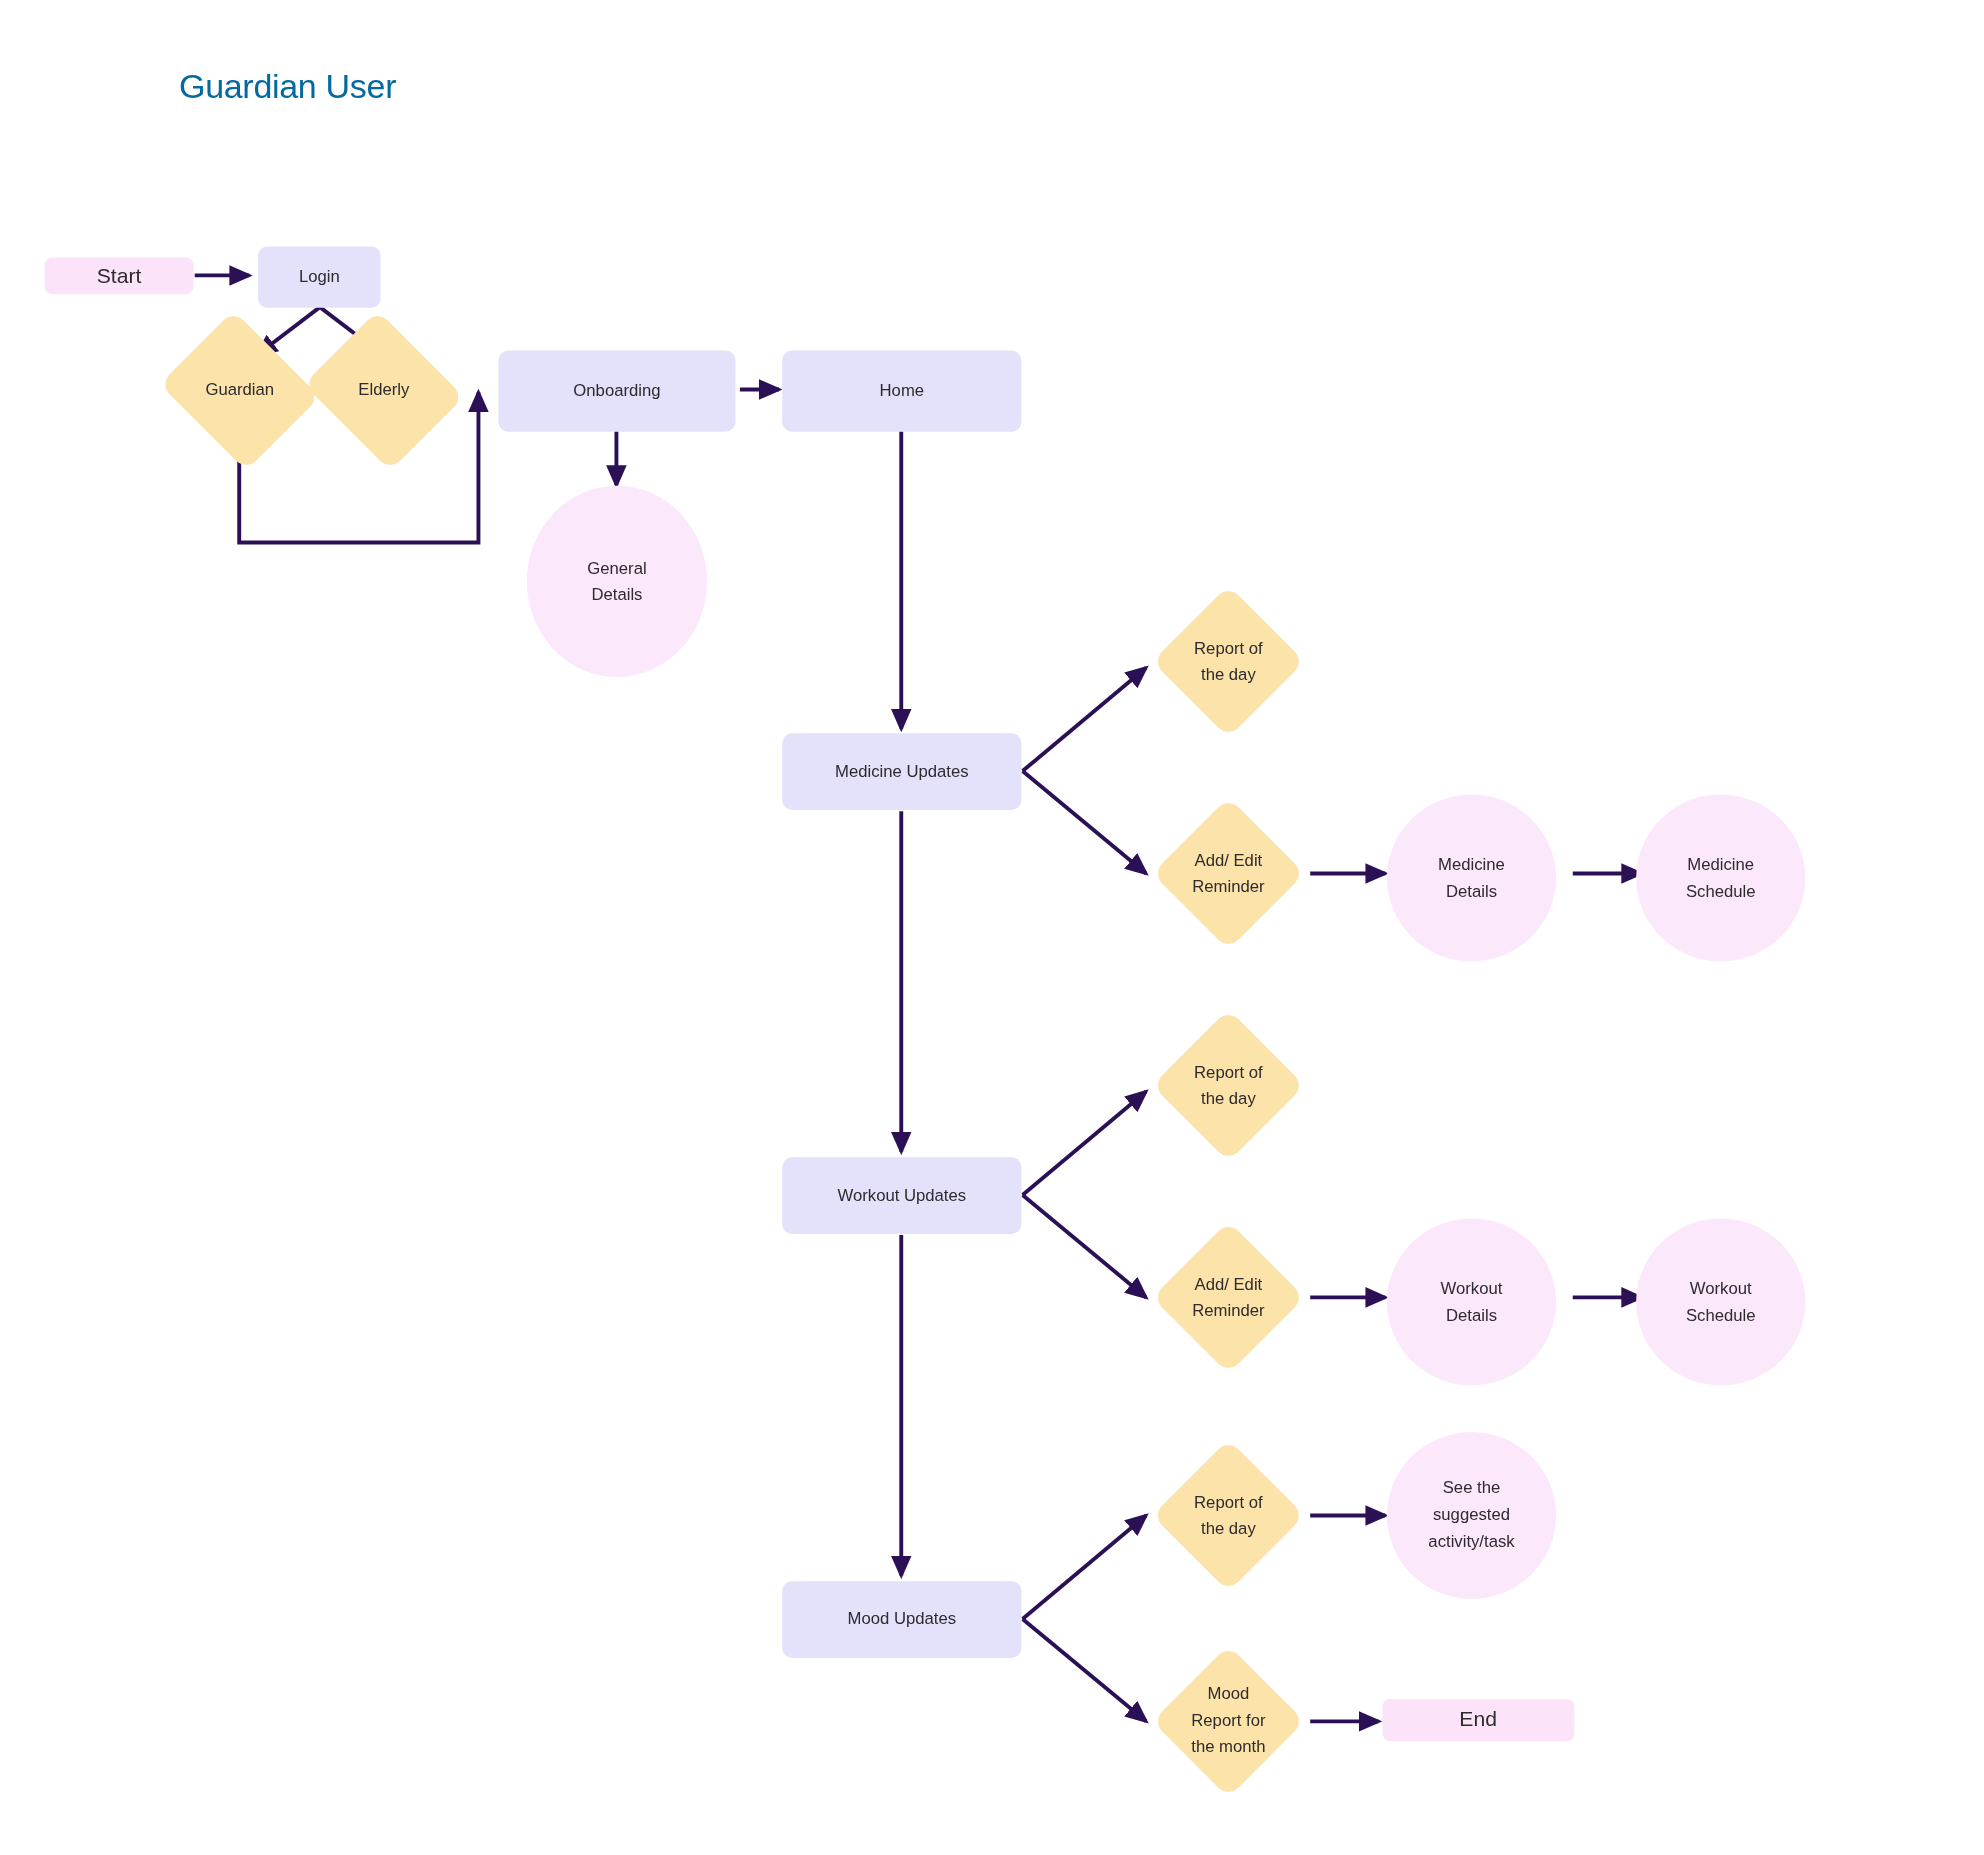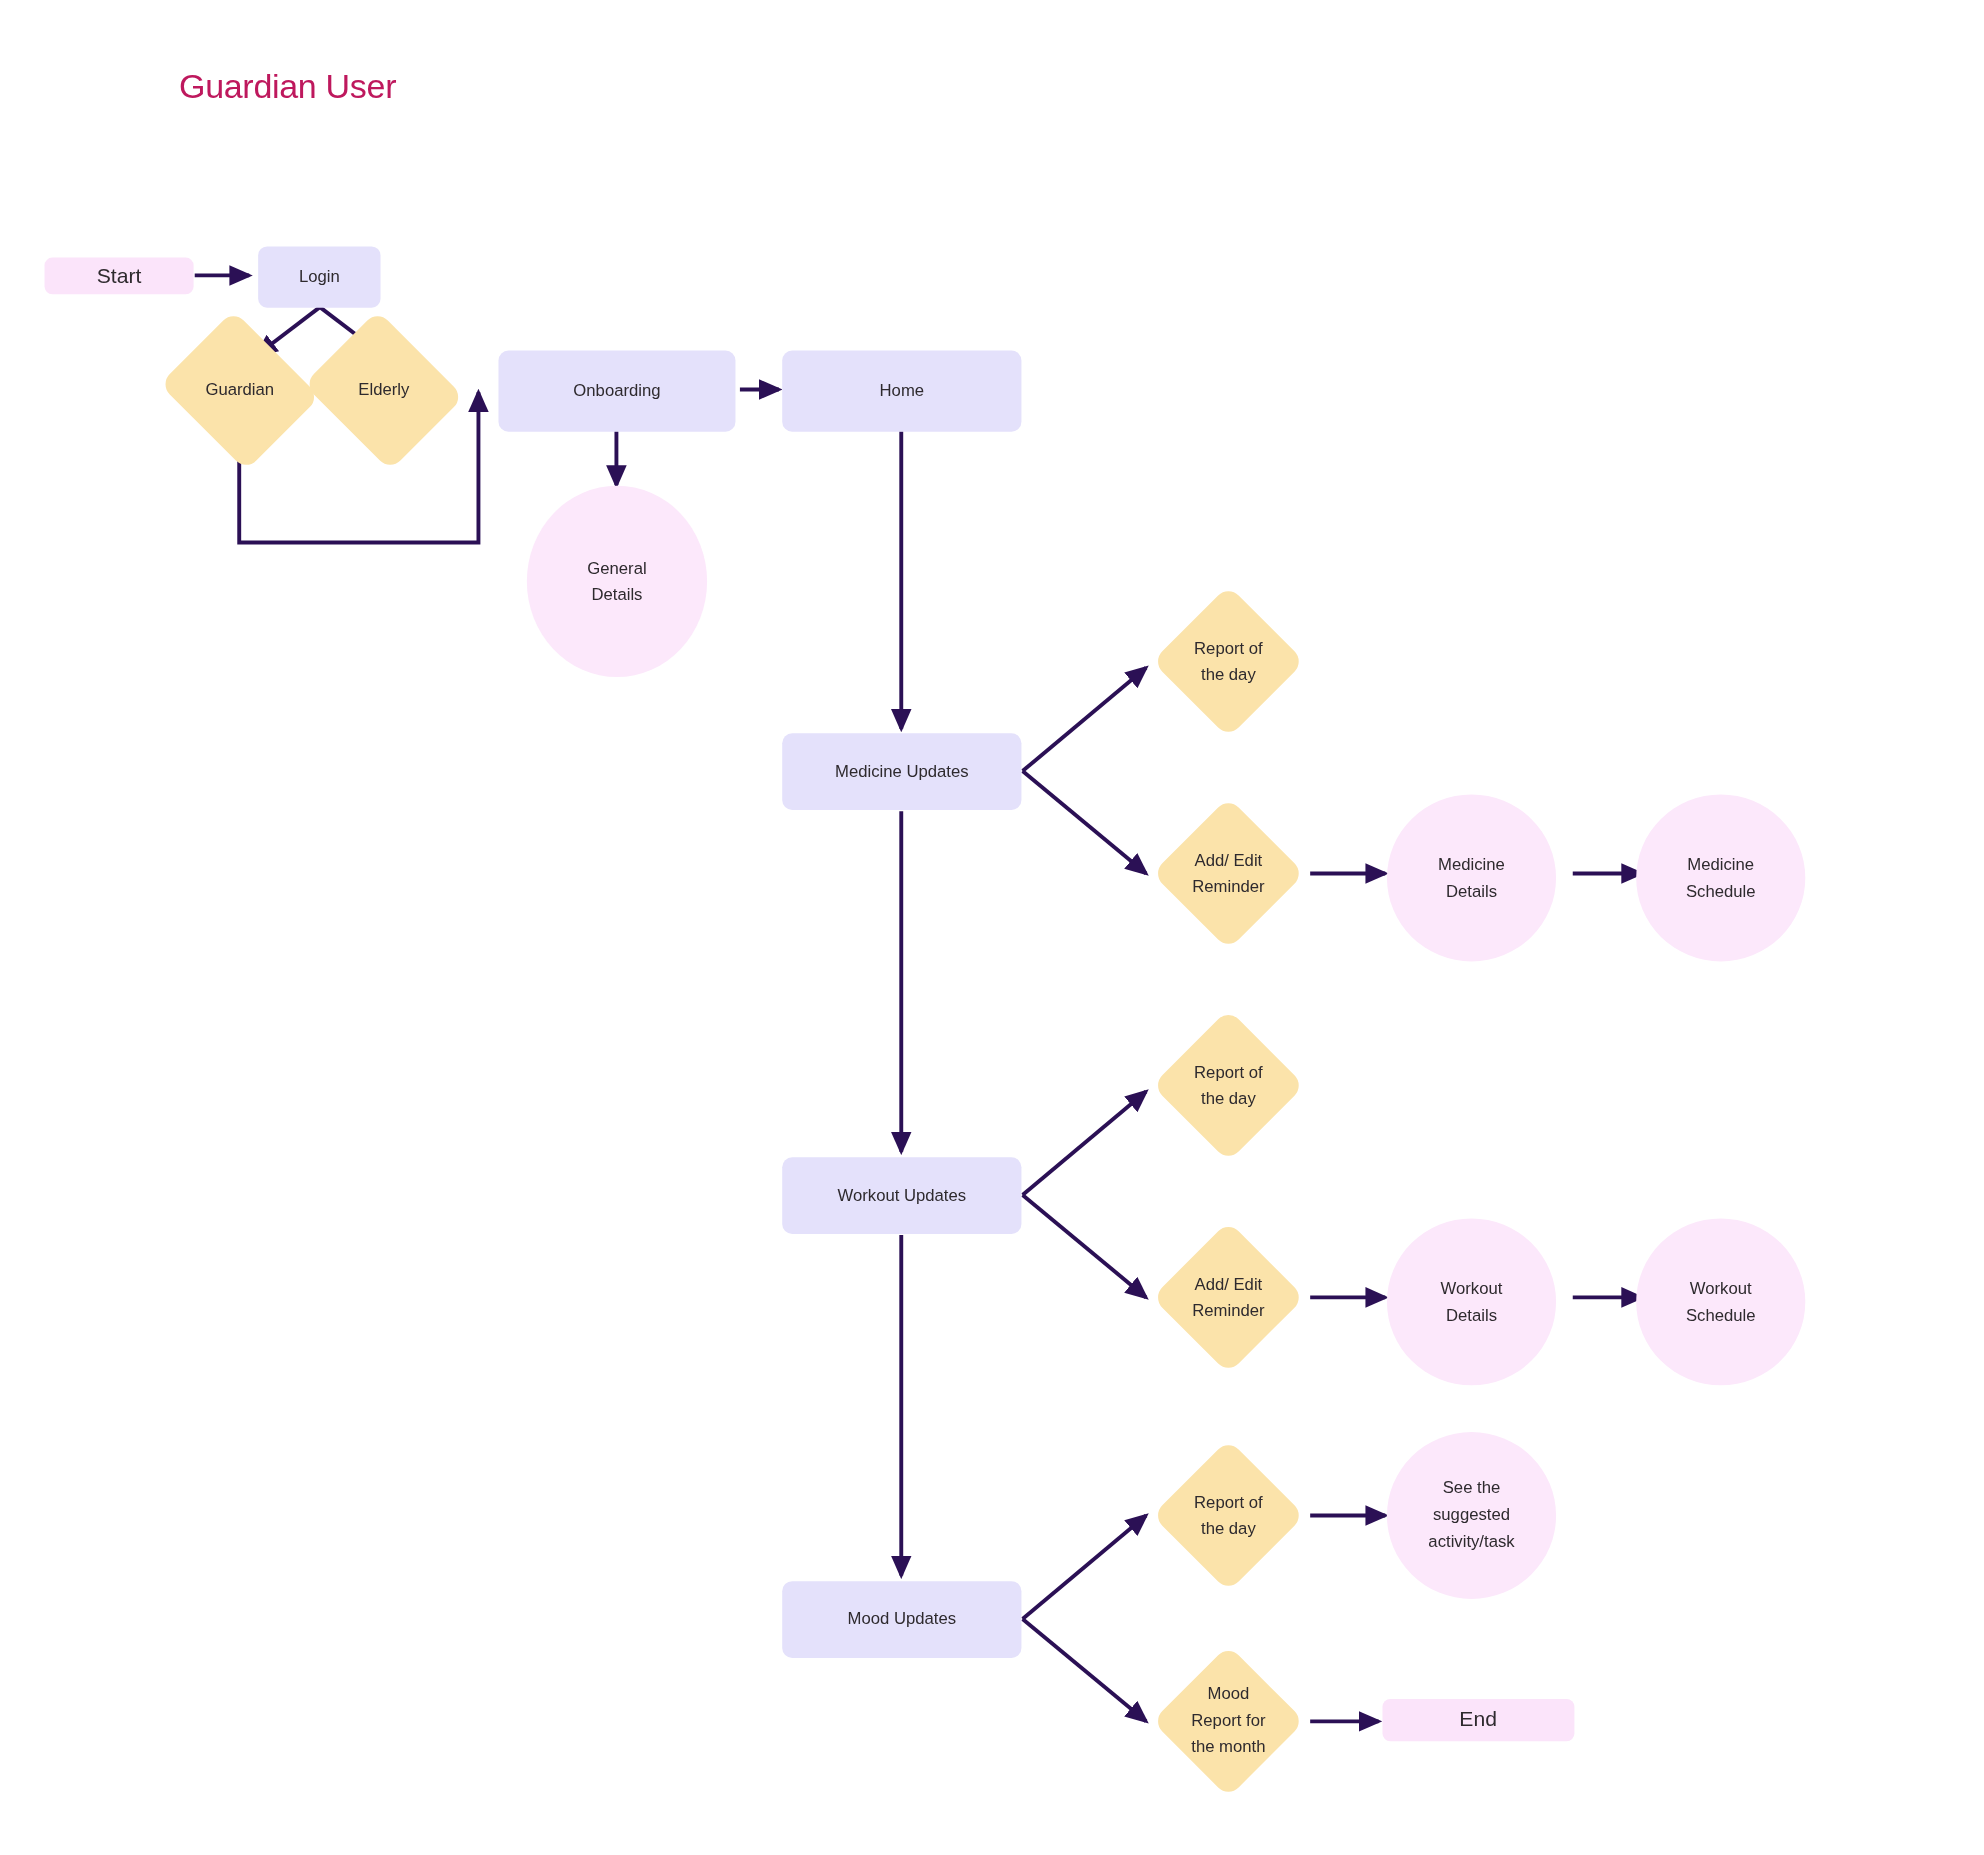--- a/index.html
+++ b/index.html
@@ -20,21 +20,21 @@
     top: 0; left: 0;
     width: 1985px;
     height: 1856px;
   }
   .page-title {
     position: absolute;
     left: 179px;
     top: 67px;
     font-size: 34px;
     font-weight: 400;
-    color: #be185d;
+    color: #0369a1;
     letter-spacing: -0.3px;
     font-family: "Liberation Sans", sans-serif;
     white-space: nowrap;
   }
   svg text {
     font-family: "Liberation Sans", sans-serif;
     fill: #2e2a2e;
     text-anchor: middle;
     dominant-baseline: middle;
   }

